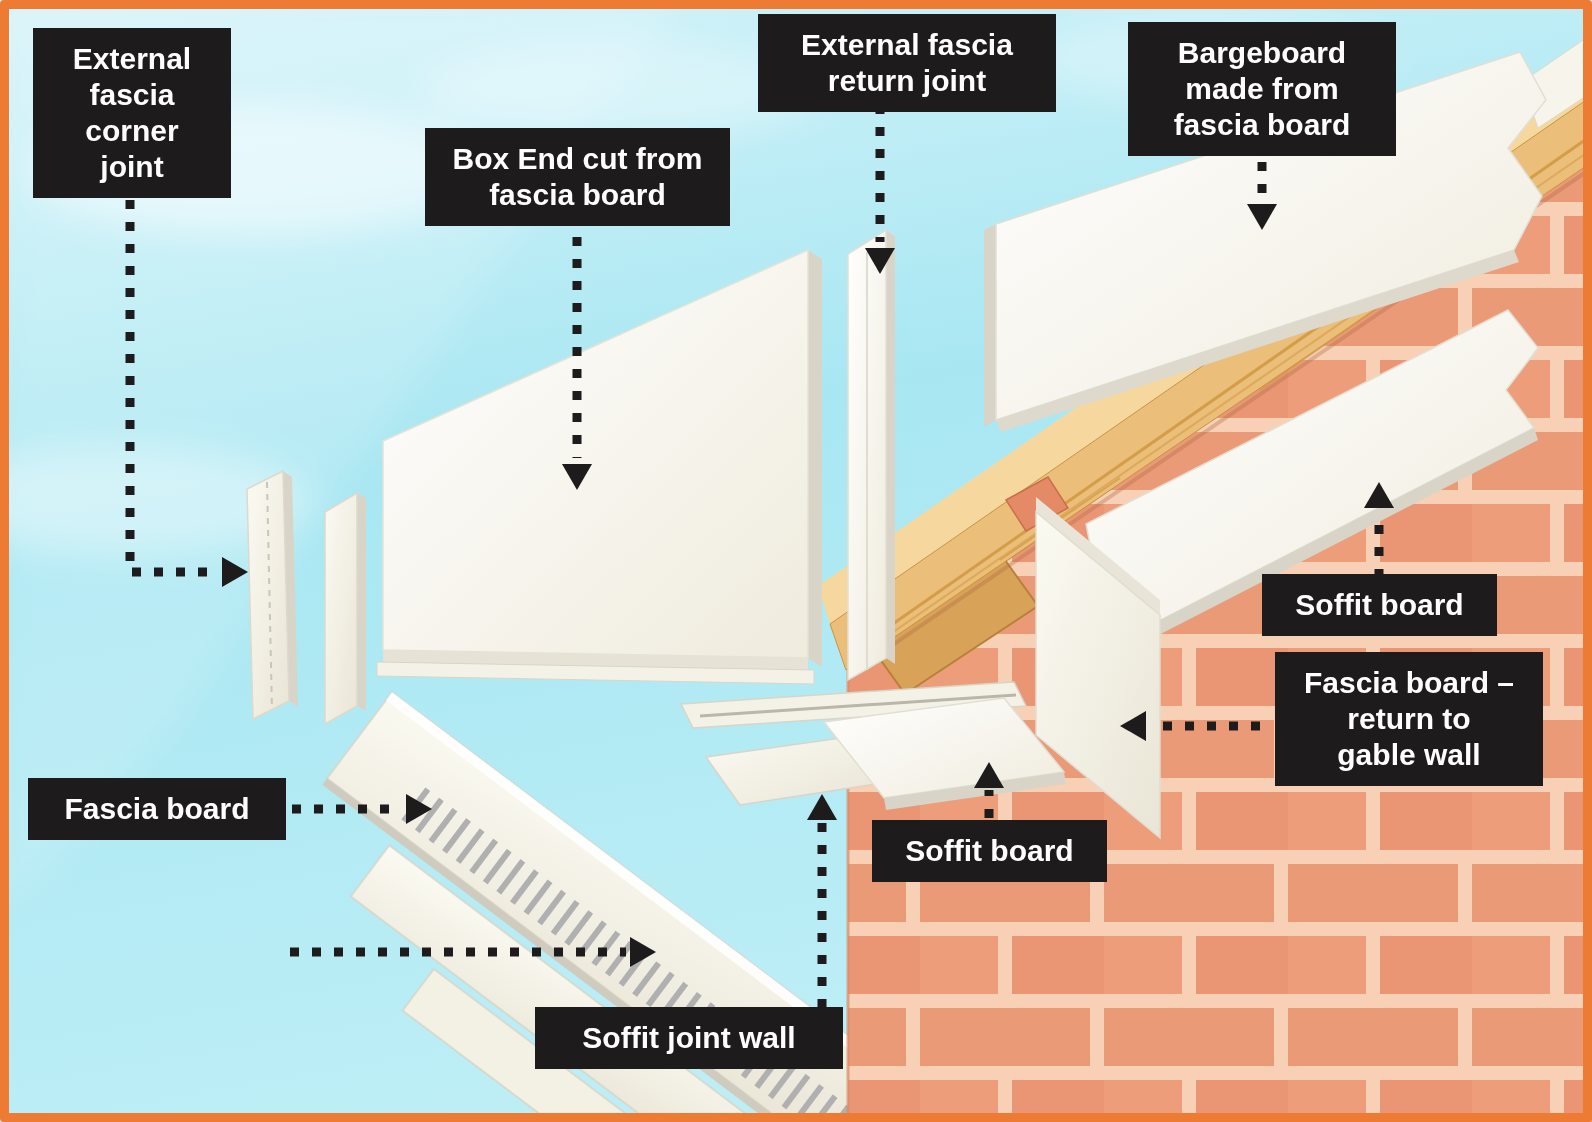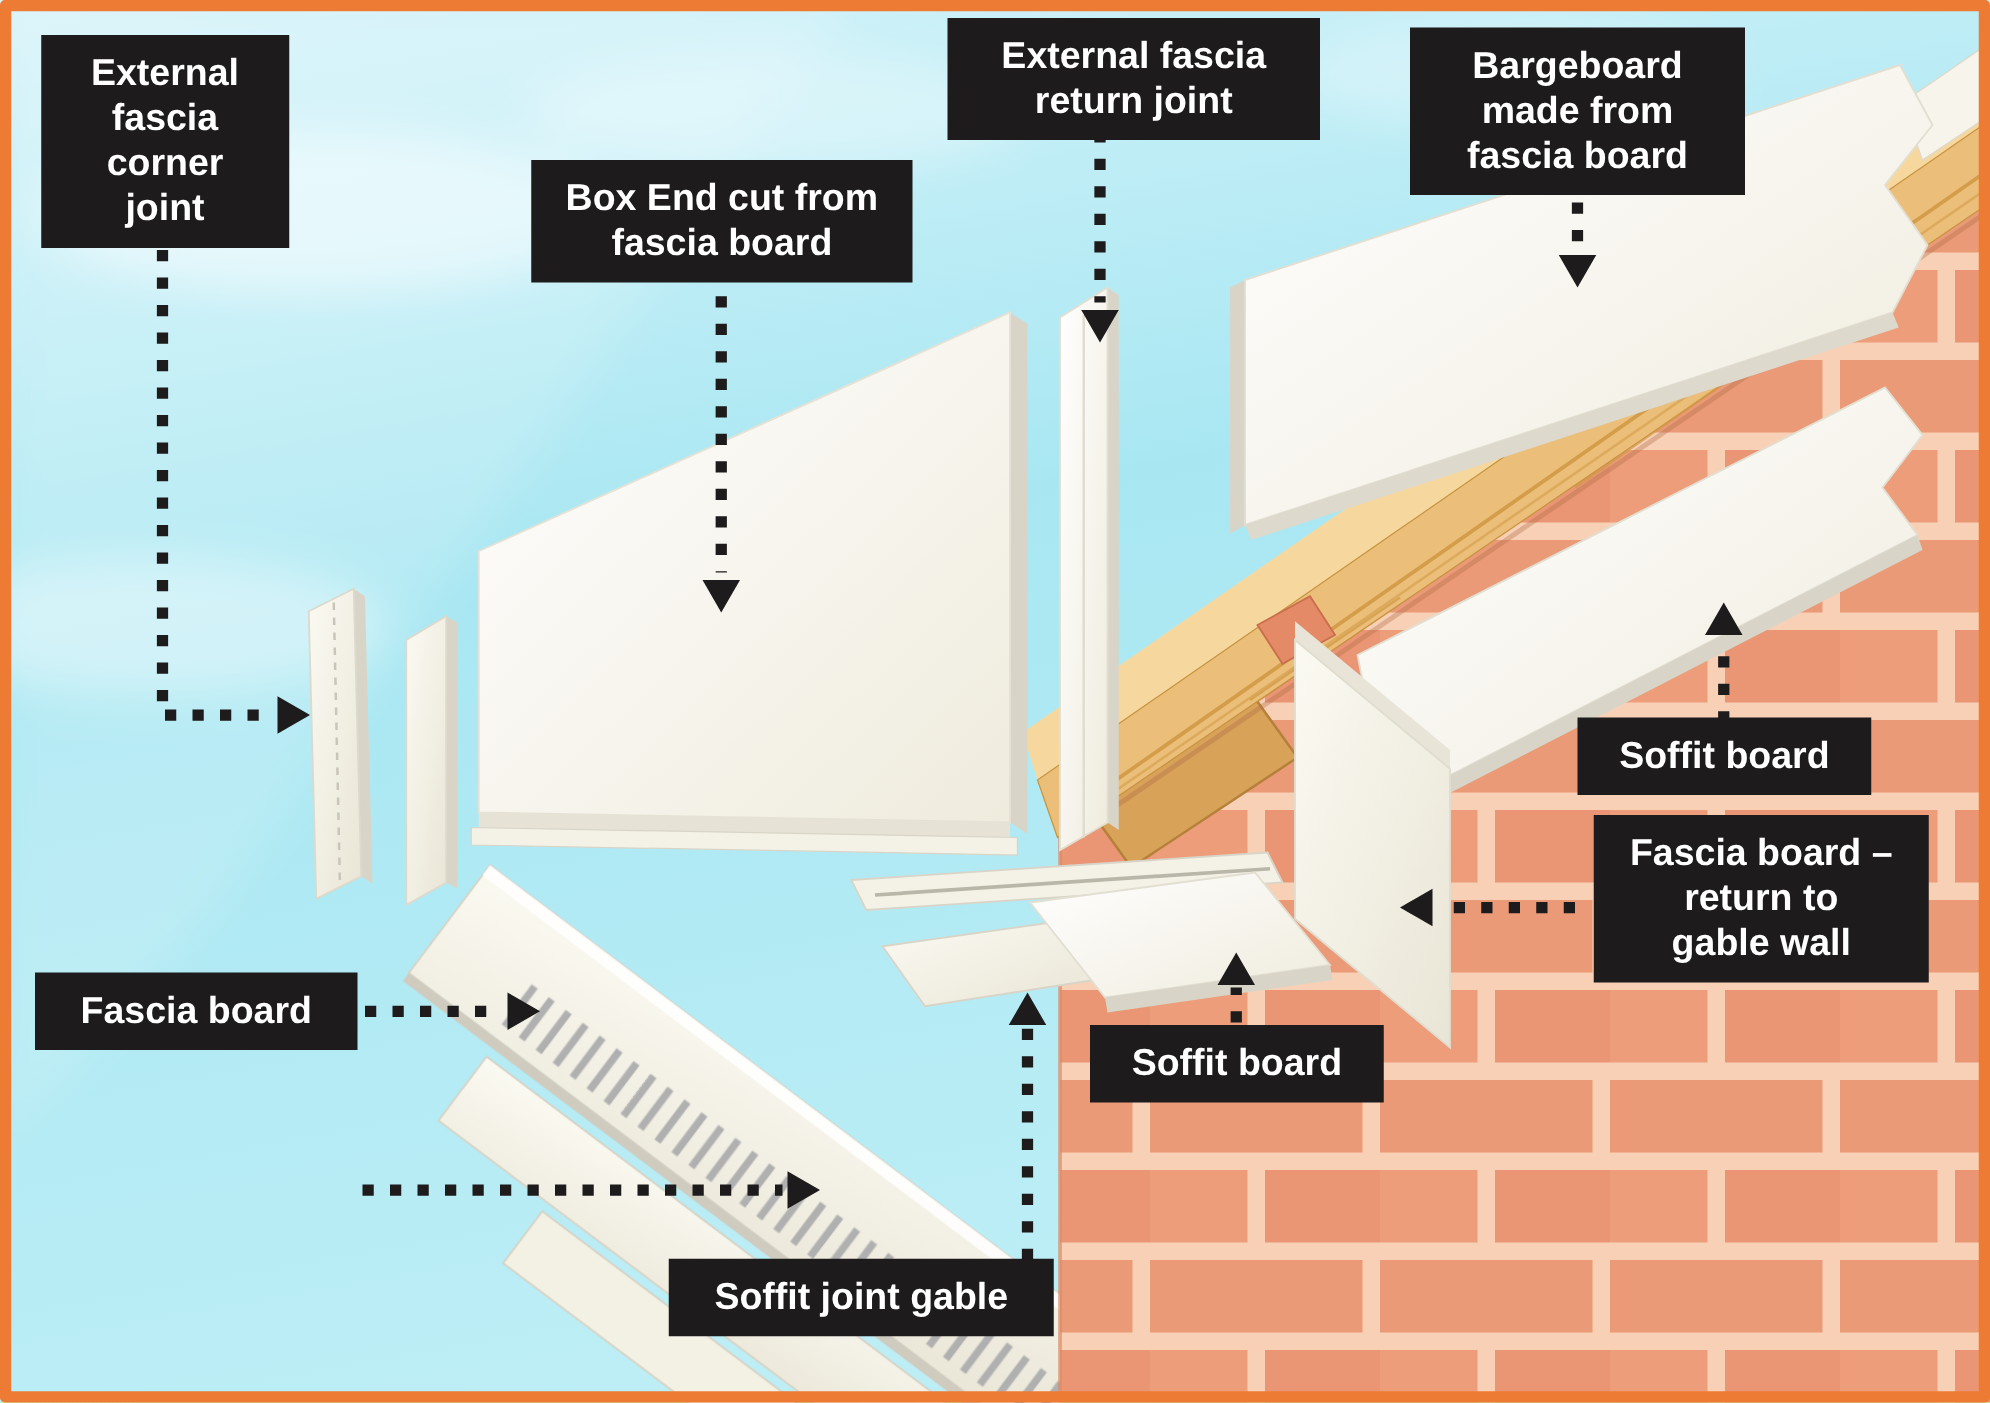--- a/index.html
+++ b/index.html
@@ -193,16 +193,16 @@
 return joint</div>
   <div class="label" style="left:1128px;top:22px;  width:268px;">Bargeboard
 made from
 fascia board</div>
   <div class="label" style="left:1262px;top:574px; width:235px;">Soffit board</div>
   <div class="label" style="left:1275px;top:652px; width:268px;">Fascia board –
 return to
 gable wall</div>
   <div class="label" style="left:28px;  top:778px; width:258px;">Fascia board</div>
   <div class="label" style="left:872px; top:820px; width:235px;">Soffit board</div>
-  <div class="label" style="left:535px; top:1007px;width:308px;">Soffit joint gable</div>
+  <div class="label" style="left:535px; top:1007px;width:308px;">Soffit joint wall</div>
 
   <div id="frame"></div>
 </div>
 
 </body></html>

